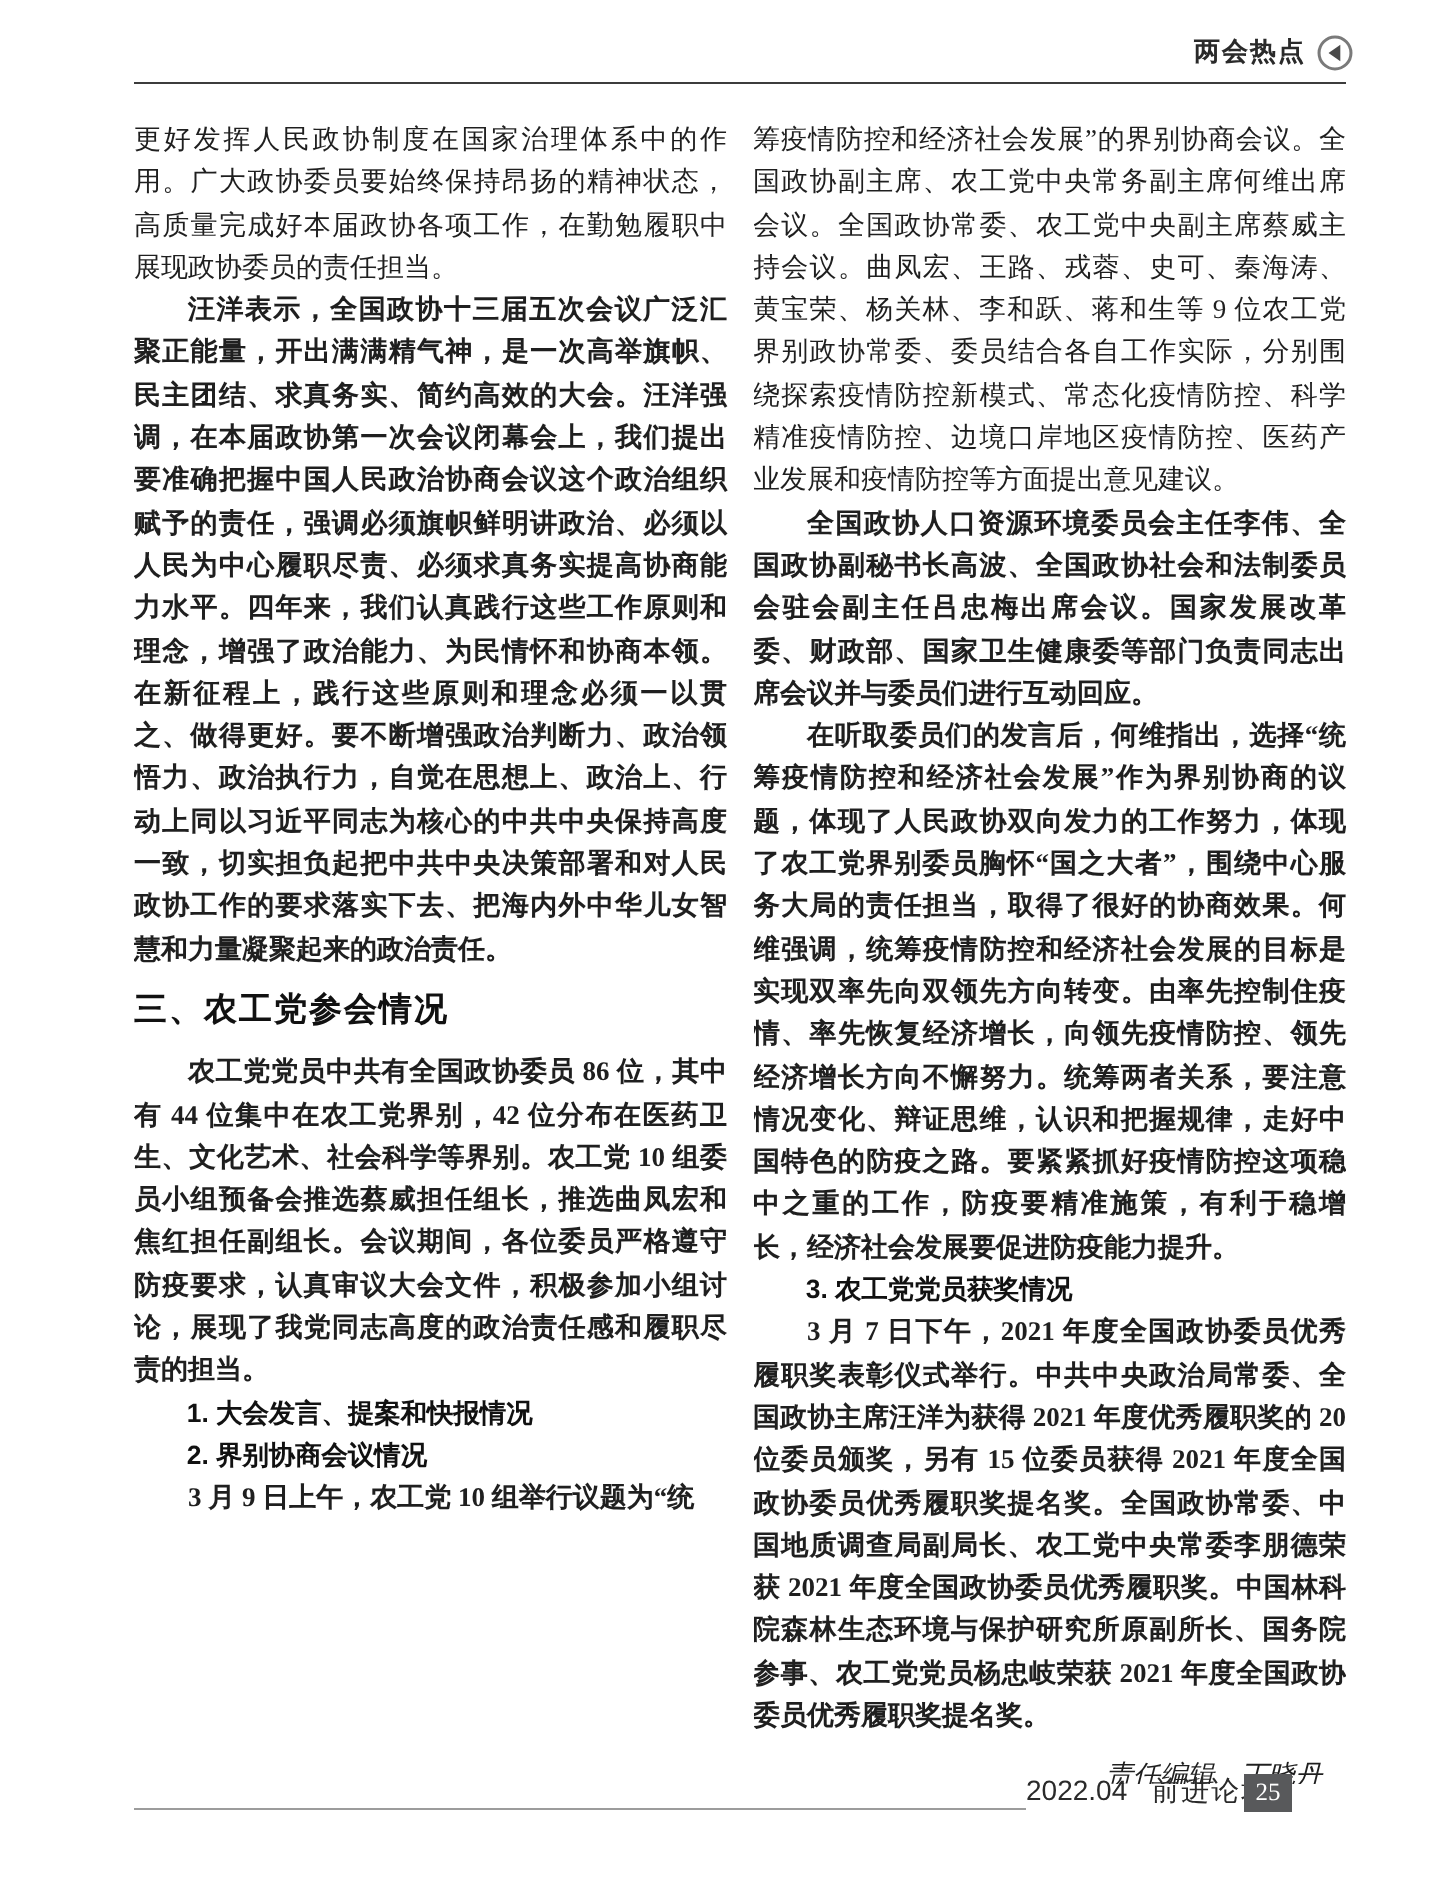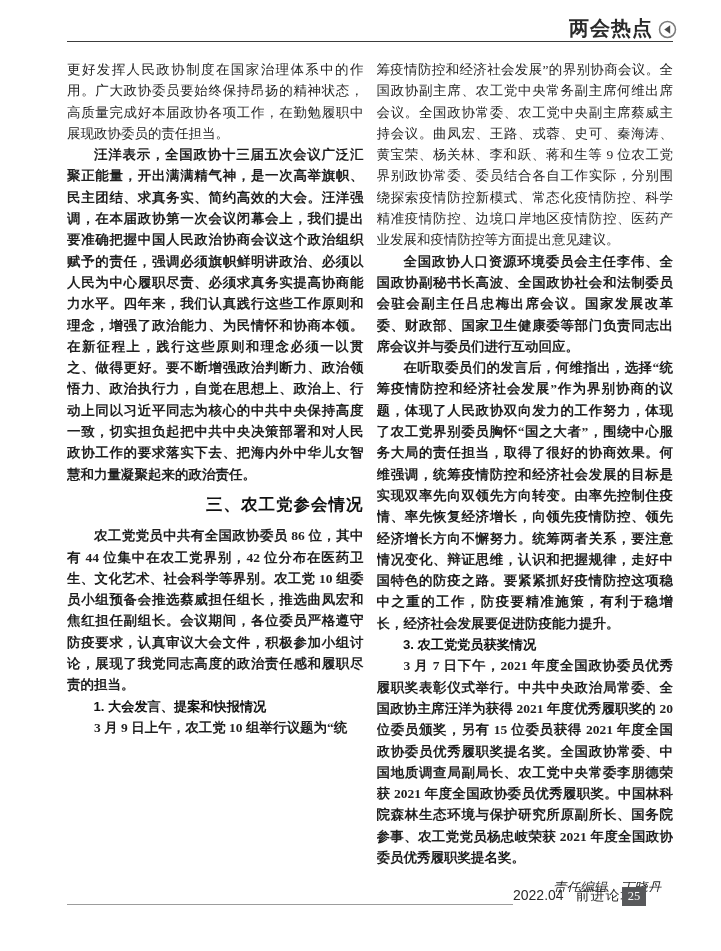--- a/index.html
+++ b/index.html
@@ -7,42 +7,42 @@
     position:relative;width:721px;height:951px;background:#ffffff;
     margin:0 auto;overflow:hidden;
     font-family:"Liberation Serif","DejaVu Serif",serif;
     color:#1f1f1f;
   }
   
   .header-rule{position:absolute;left:67px;top:41px;width:606px;height:1px;background:#3c3c3c;}
   .header-box{position:absolute;top:15px;right:44px;display:flex;align-items:center;gap:5px;}
   .header-label{
     font-family:"Liberation Sans","DejaVu Sans",sans-serif;
-    font-weight:bold;font-size:20px;color:#2a2a2a;letter-spacing:1px;
+    font-weight:bold;font-size:13px;color:#2a2a2a;letter-spacing:1px;
   }
   .header-icon{width:19px;height:19px;display:block;margin-top:2px;}
   
   .columns{
     position:absolute;left:67px;top:59px;width:606px;height:833px;
     display:flex;gap:13px;overflow:hidden;
   }
   .col{flex:1 1 0;overflow:hidden;}
   .blk{
     font-size:13.5px;line-height:21.3px;
     text-align:justify;text-justify:inter-ideograph;
     margin:0;
   }
   .blk.p{text-indent:2em;font-weight:bold;}
   .blk.h3{
     font-weight:bold;text-indent:2em;
     font-family:"Liberation Sans","DejaVu Sans",sans-serif;
     font-size:13.2px;color:#111;
   }
   .blk.h2{
-    font-weight:bold;text-align:right;text-indent:0;
+    font-weight:bold;text-align:left;text-indent:0;
     font-size:16.5px;letter-spacing:1px;color:#111;
     margin:9px 0 10px 0;
   }
   .blk.editor{
     text-align:right;text-indent:0;font-style:italic;
     padding-right:12px;margin-top:9px;font-size:13.5px;
   }
   
   .footer-rule{position:absolute;left:67px;top:904px;width:446px;height:1px;background:#9c9c9c;}
   .footer-text{
@@ -74,20 +74,21 @@
     </span>
   </div>
 
   <div class="columns">
     <div class="col" id="col-left">
         <div class="blk p-cont">更好发挥人民政协制度在国家治理体系中的作用。广大政协委员要始终保持昂扬的精神状态，高质量完成好本届政协各项工作，在勤勉履职中展现政协委员的责任担当。</div>
         <div class="blk p">汪洋表示，全国政协十三届五次会议广泛汇聚正能量，开出满满精气神，是一次高举旗帜、民主团结、求真务实、简约高效的大会。汪洋强调，在本届政协第一次会议闭幕会上，我们提出要准确把握中国人民政治协商会议这个政治组织赋予的责任，强调必须旗帜鲜明讲政治、必须以人民为中心履职尽责、必须求真务实提高协商能力水平。四年来，我们认真践行这些工作原则和理念，增强了政治能力、为民情怀和协商本领。在新征程上，践行这些原则和理念必须一以贯之、做得更好。要不断增强政治判断力、政治领悟力、政治执行力，自觉在思想上、政治上、行动上同以习近平同志为核心的中共中央保持高度一致，切实担负起把中共中央决策部署和对人民政协工作的要求落实下去、把海内外中华儿女智慧和力量凝聚起来的政治责任。</div>
         <div class="blk h2">三、农工党参会情况</div>
         <div class="blk p">农工党党员中共有全国政协委员 86 位，其中有 44 位集中在农工党界别，42 位分布在医药卫生、文化艺术、社会科学等界别。农工党 10 组委员小组预备会推选蔡威担任组长，推选曲凤宏和焦红担任副组长。会议期间，各位委员严格遵守防疫要求，认真审议大会文件，积极参加小组讨论，展现了我党同志高度的政治责任感和履职尽责的担当。</div>
         <div class="blk h3">1. 大会发言、提案和快报情况</div>
+        <div class="blk h3">2. 界别协商会议情况</div>
         <div class="blk p">3 月 9 日上午，农工党 10 组举行议题为“统</div>
       </div>
     <div class="col" id="col-right">
         <div class="blk p-cont">筹疫情防控和经济社会发展”的界别协商会议。全国政协副主席、农工党中央常务副主席何维出席会议。全国政协常委、农工党中央副主席蔡威主持会议。曲凤宏、王路、戎蓉、史可、秦海涛、黄宝荣、杨关林、李和跃、蒋和生等 9 位农工党界别政协常委、委员结合各自工作实际，分别围绕探索疫情防控新模式、常态化疫情防控、科学精准疫情防控、边境口岸地区疫情防控、医药产业发展和疫情防控等方面提出意见建议。</div>
         <div class="blk p">全国政协人口资源环境委员会主任李伟、全国政协副秘书长高波、全国政协社会和法制委员会驻会副主任吕忠梅出席会议。国家发展改革委、财政部、国家卫生健康委等部门负责同志出席会议并与委员们进行互动回应。</div>
         <div class="blk p">在听取委员们的发言后，何维指出，选择“统筹疫情防控和经济社会发展”作为界别协商的议题，体现了人民政协双向发力的工作努力，体现了农工党界别委员胸怀“国之大者”，围绕中心服务大局的责任担当，取得了很好的协商效果。何维强调，统筹疫情防控和经济社会发展的目标是实现双率先向双领先方向转变。由率先控制住疫情、率先恢复经济增长，向领先疫情防控、领先经济增长方向不懈努力。统筹两者关系，要注意情况变化、辩证思维，认识和把握规律，走好中国特色的防疫之路。要紧紧抓好疫情防控这项稳中之重的工作，防疫要精准施策，有利于稳增长，经济社会发展要促进防疫能力提升。</div>
         <div class="blk h3">3. 农工党党员获奖情况</div>
         <div class="blk p">3 月 7 日下午，2021 年度全国政协委员优秀履职奖表彰仪式举行。中共中央政治局常委、全国政协主席汪洋为获得 2021 年度优秀履职奖的 20 位委员颁奖，另有 15 位委员获得 2021 年度全国政协委员优秀履职奖提名奖。全国政协常委、中国地质调查局副局长、农工党中央常委李朋德荣获 2021 年度全国政协委员优秀履职奖。中国林科院森林生态环境与保护研究所原副所长、国务院参事、农工党党员杨忠岐荣获 2021 年度全国政协委员优秀履职奖提名奖。</div>
         <div class="blk editor">责任编辑　丁晓丹</div>
       </div>

